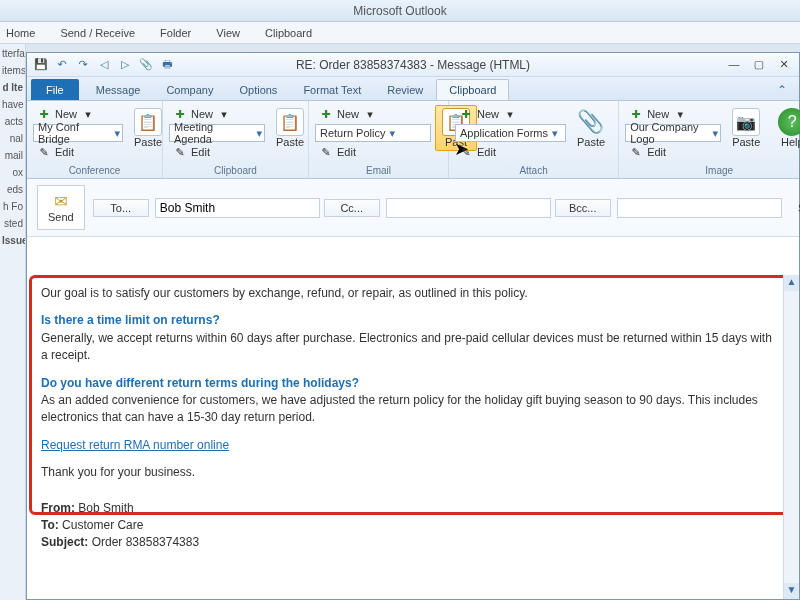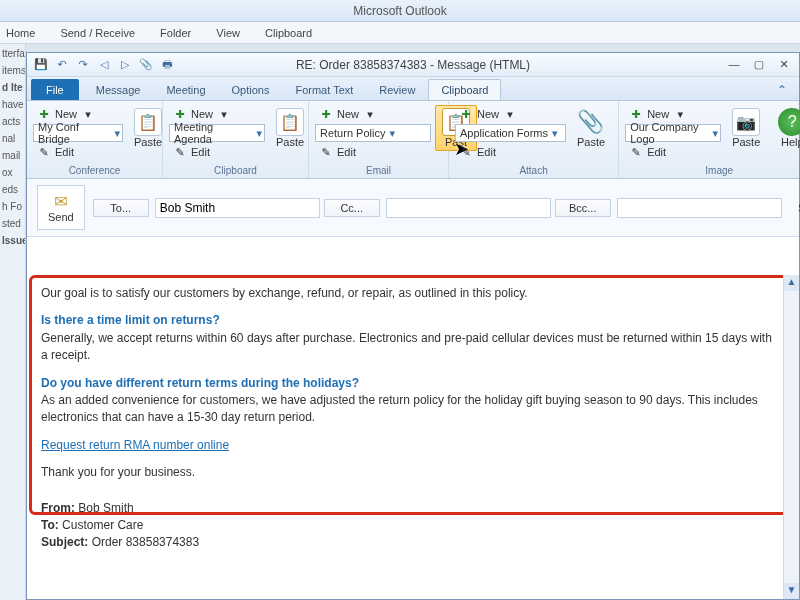--- a/index.html
+++ b/index.html
@@ -5,21 +5,21 @@
 * { margin: 0; padding: 0; box-sizing: border-box; font-family: "Segoe UI", Tahoma, sans-serif; }
 body { background: #dde6ee; width: 800px; height: 600px; overflow: hidden; position: relative; font-size: 11px; color: #333; }
 
 
 .outer-titlebar { height: 22px; background: linear-gradient(#eaf2fb,#d7e6f5); border-bottom: 1px solid #b8c8db; text-align: center; line-height: 22px; color: #555; font-size: 12px; }
 .outer-menubar { height: 22px; background: #f3f7fc; border-bottom: 1px solid #c9d7e8; padding-left: 6px; line-height: 22px; }
 .outer-menubar span { margin-right: 22px; color: #444; font-size: 11px; cursor: default; }
 
 
 .navpane { position: absolute; left: 0; top: 44px; bottom: 0; width: 26px; background: #eaf1f9; border-right: 1px solid #c9d7e8; font-size: 10px; color: #555; padding: 4px 2px; overflow: hidden; }
-.navpane div { margin-bottom: 6px; white-space: nowrap; }
+.navpane div { margin-bottom: 6px; white-space: nowrap; text-align: right; }
 
 
 .compose { position: absolute; left: 26px; right: 0; top: 52px; bottom: 0; background: #fff; border: 1px solid #7a97b8; }
 
 
 .qat-row { height: 24px; background: linear-gradient(#f7fbff,#e4eef9); border-bottom: 1px solid #c9d7e8; position: relative; }
 .qat { position: absolute; left: 6px; top: 3px; }
 .qat span { display: inline-block; width: 16px; height: 16px; margin-right: 2px; text-align: center; line-height: 16px; font-size: 11px; color: #3b6ea5; }
 .win-title { text-align: center; line-height: 24px; font-size: 12px; color: #444; }
 .win-ctrls { position: absolute; right: 6px; top: 3px; }
@@ -113,21 +113,21 @@
     <div class="win-ctrls">
       <span>—</span>
       <span>▢</span>
       <span>✕</span>
     </div>
   </div>
 
   <div class="ribbon-tabs">
     <div class="tab file">File</div>
     <div class="tab">Message</div>
-    <div class="tab">Meeting</div>
+    <div class="tab">Company</div>
     <div class="tab">Options</div>
     <div class="tab">Format Text</div>
     <div class="tab">Review</div>
     <div class="tab active">Clipboard</div>
     <div class="expand">⌃</div>
   </div>
 
   <div class="ribbon">
 
     <div class="group" style="width:136px">

